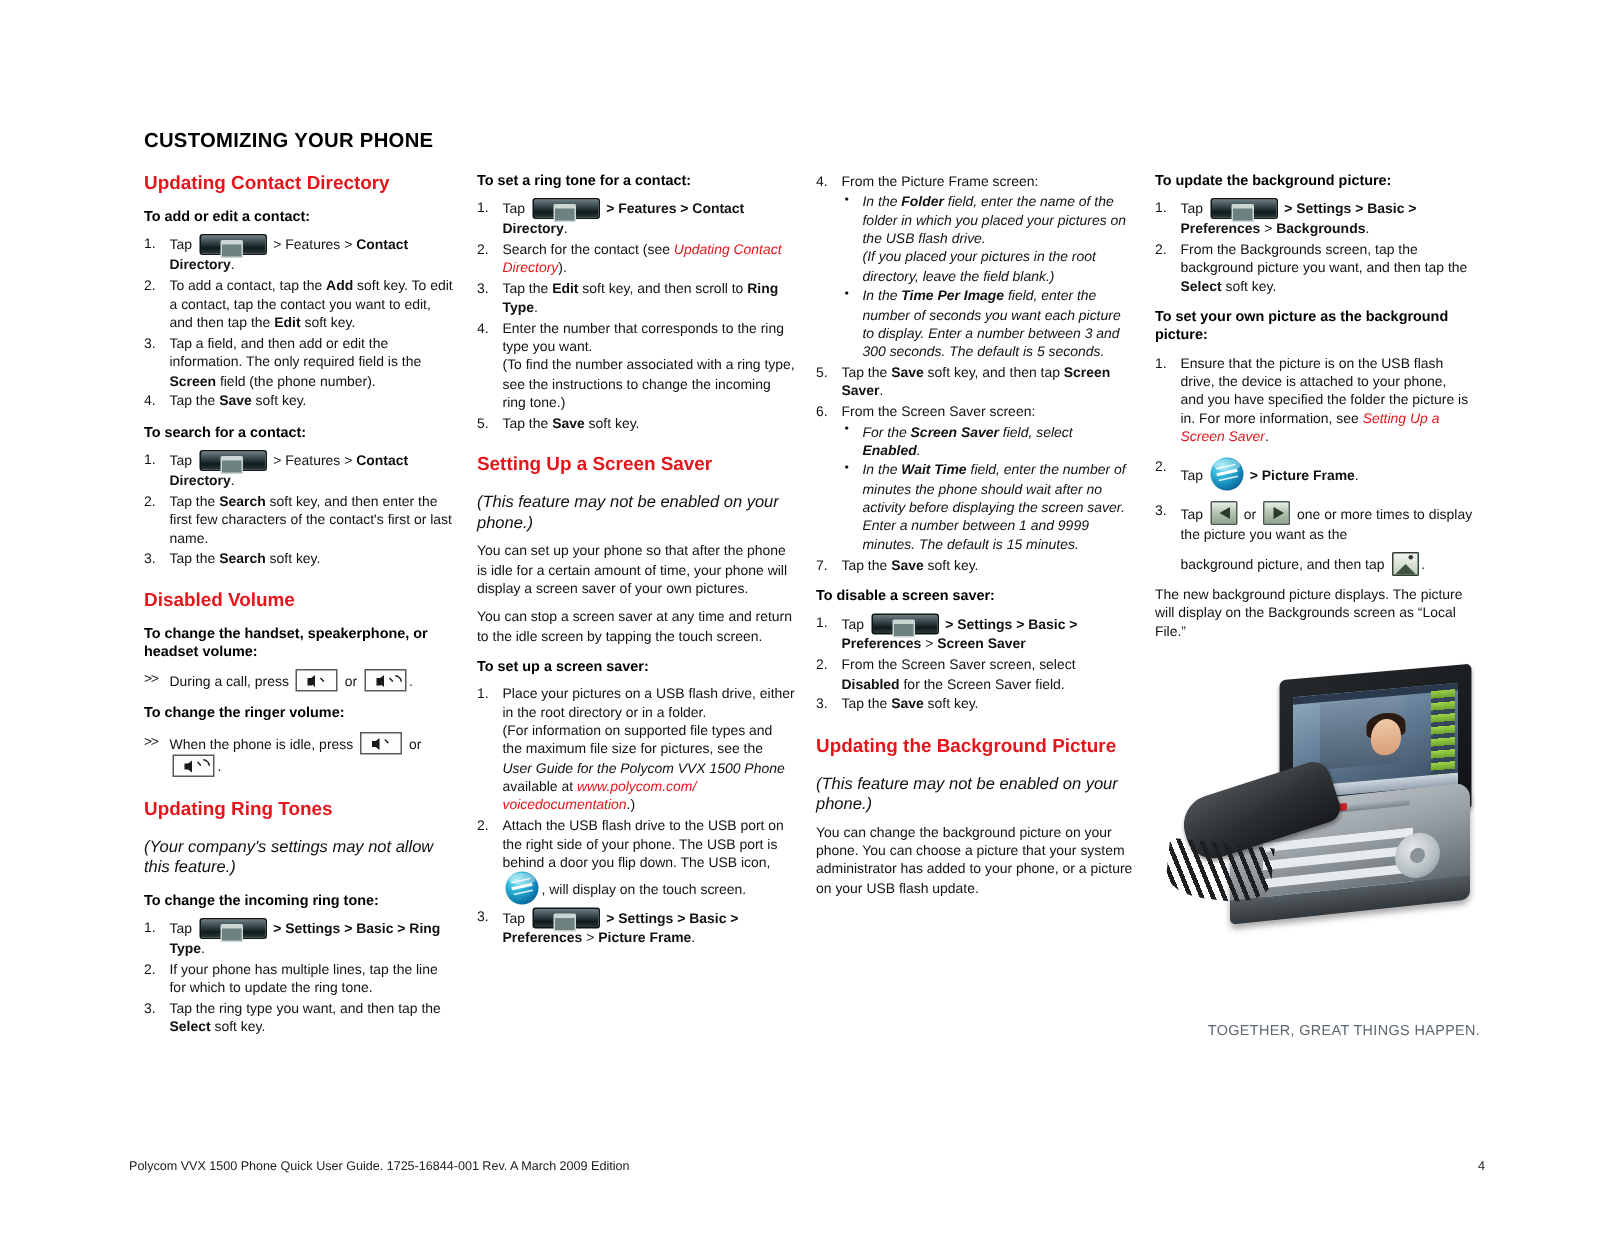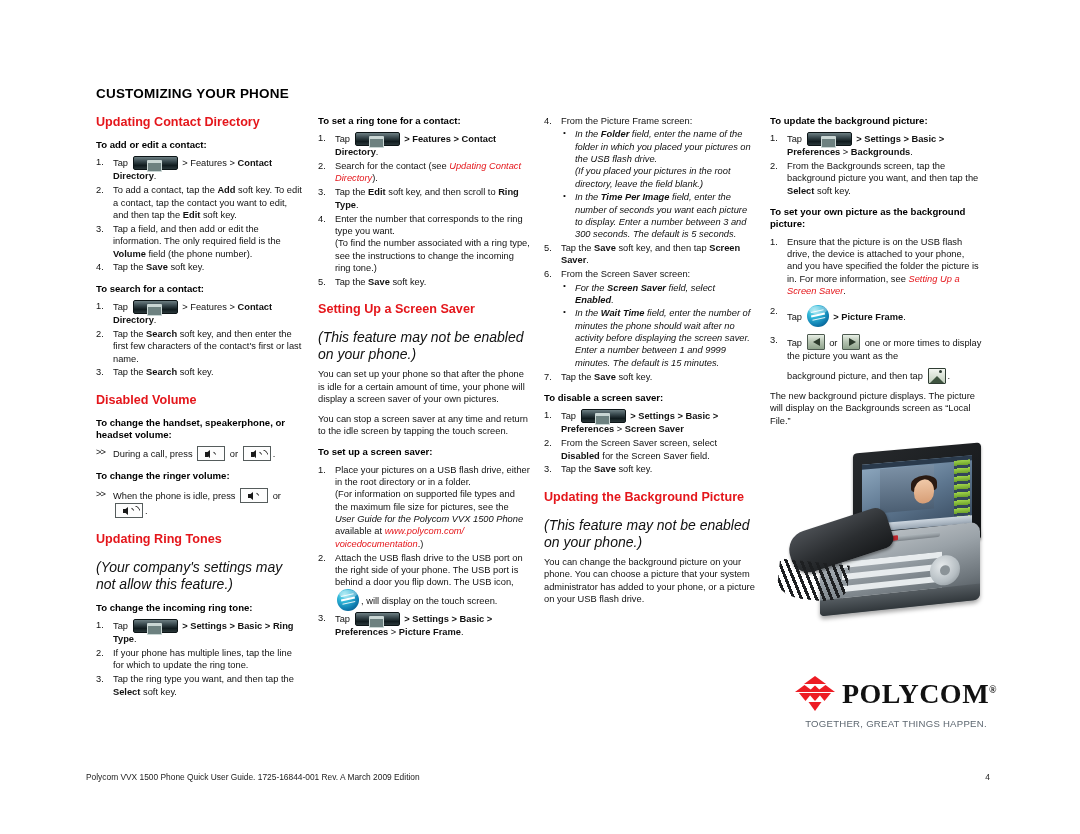--- a/index.html
+++ b/index.html
@@ -41,21 +41,21 @@
   h2.section.first { margin-top: 0; }
   h3.sub {
     font-size: 9.6px;
     font-weight: bold;
     margin: 9px 0 5px 0;
     line-height: 1.28;
     color: #000;
   }
   p.note {
     font-style: italic;
-    font-size: 14px;
+    font-size: 11px;
     line-height: 1.22;
     margin: 12px 0 5px 0;
     color: #111;
   }
   p.body {
     font-size: 9.3px;
     line-height: 1.33;
     margin: 0 0 7px 0;
   }
   ol.steps {
@@ -426,21 +426,21 @@
 
       <h2 class="section first">Updating Contact Directory</h2>
 
       <h3 class="sub">To add or edit a contact:</h3>
       <ol class="steps">
         <li><span>Tap</span>
           <span class="icon-home"></span>
           <span>&gt; Features &gt;</span>
           <b>Contact Directory</b><span>.</span></li>
         <li><span>To add a contact, tap the </span><b>Add</b><span> soft key. To edit a contact, tap the contact you want to edit, and then tap the </span><b>Edit</b><span> soft key.</span></li>
-        <li><span>Tap a field, and then add or edit the information. The only required field is the </span><b>Volume</b><span> field (the phone number).</span></li>
+        <li><span>Tap a field, and then add or edit the information. The only required field is the </span><b>Screen</b><span> field (the phone number).</span></li>
         <li><span>Tap the </span><b>Save</b><span> soft key.</span></li>
       </ol>
 
       <h3 class="sub">To search for a contact:</h3>
       <ol class="steps">
         <li><span>Tap</span>
           <span class="icon-home"></span>
           <span>&gt; Features &gt;</span>
           <b>Contact Directory</b><span>.</span></li>
         <li><span>Tap the </span><b>Search</b><span> soft key, and then enter the first few characters of the contact's first or last name.</span></li>
@@ -537,21 +537,21 @@
         <li><span>Tap</span>
           <span class="icon-home"></span>
           <b>&gt; Settings &gt; Basic &gt;</b>
           <b>Preferences</b><span> &gt; </span><b>Screen Saver</b></li>
         <li><span>From the Screen Saver screen, select </span><b>Disabled</b><span> for the Screen Saver field.</span></li>
         <li><span>Tap the </span><b>Save</b><span> soft key.</span></li>
       </ol>
 
       <h2 class="section">Updating the Background Picture</h2>
       <p class="note">(This feature may not be enabled on your phone.)</p>
-      <p class="body">You can change the background picture on your phone. You can choose a picture that your system administrator has added to your phone, or a picture on your USB flash drive.</p>
+      <p class="body">You can change the background picture on your phone. You can choose a picture that your system administrator has added to your phone, or a picture on your USB flash update.</p>
     </div>
 
     <div class="col col-4">
 
       <h3 class="sub" style="margin-top:0">To update the background picture:</h3>
       <ol class="steps">
         <li><span>Tap</span>
           <span class="icon-home"></span>
           <b>&gt; Settings &gt; Basic &gt;</b>
           <b>Preferences</b><span> &gt; </span><b>Backgrounds</b><span>.</span></li>
@@ -596,37 +596,20 @@
           <div class="darkband"></div>
         </div>
         <div class="ph-handset"></div>
         <div class="ph-cord"></div>
       </div>
     </div>
 
   </div>
 
   <div class="logo-wrap">
-    <div class="logo-row">
-      <div class="logo-mark">
-        <svg viewBox="0 0 40 36" width="40" height="36" aria-hidden="true">
-          <g fill="#ED1C24">
-            <polygon points="20,0 31,8 9,8"></polygon>
-            <polygon points="9.5,9 19,16 0,16"></polygon>
-            <polygon points="30.5,9 40,16 21,16"></polygon>
-            <polygon points="20,9.5 27,16 13,16"></polygon>
-            <polygon points="13,17 27,17 20,25"></polygon>
-            <polygon points="4,17 17,17 10.5,25"></polygon>
-            <polygon points="23,17 36,17 29.5,25"></polygon>
-            <polygon points="13.5,26 26.5,26 20,35"></polygon>
-          </g>
-        </svg>
-      </div>
-      <div class="logo-word"><span>POLYCOM</span><sup>®</sup></div>
-    </div>
     <div class="logo-tag">TOGETHER, GREAT THINGS HAPPEN.</div>
   </div>
 
   <div class="footer">
     <span>Polycom VVX 1500 Phone Quick User Guide. 1725-16844-001 Rev. A  March 2009 Edition</span>
     <span>4</span>
   </div>
 
 </div>
 

